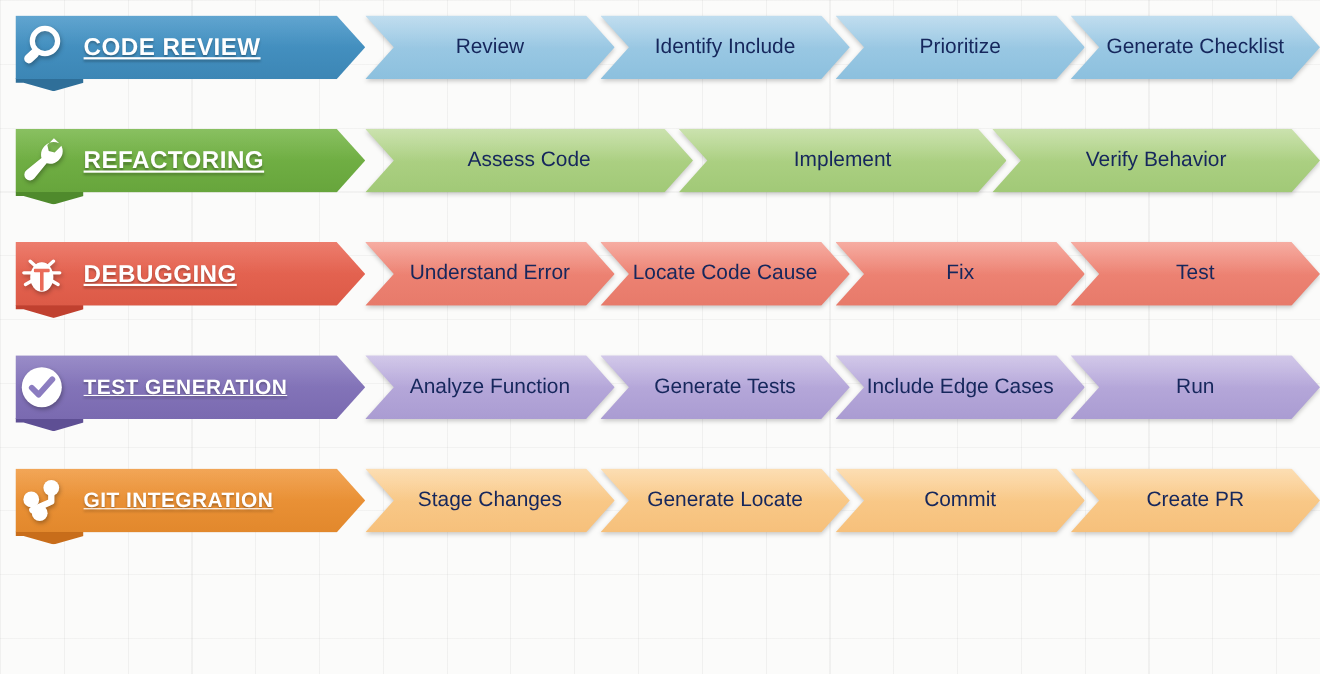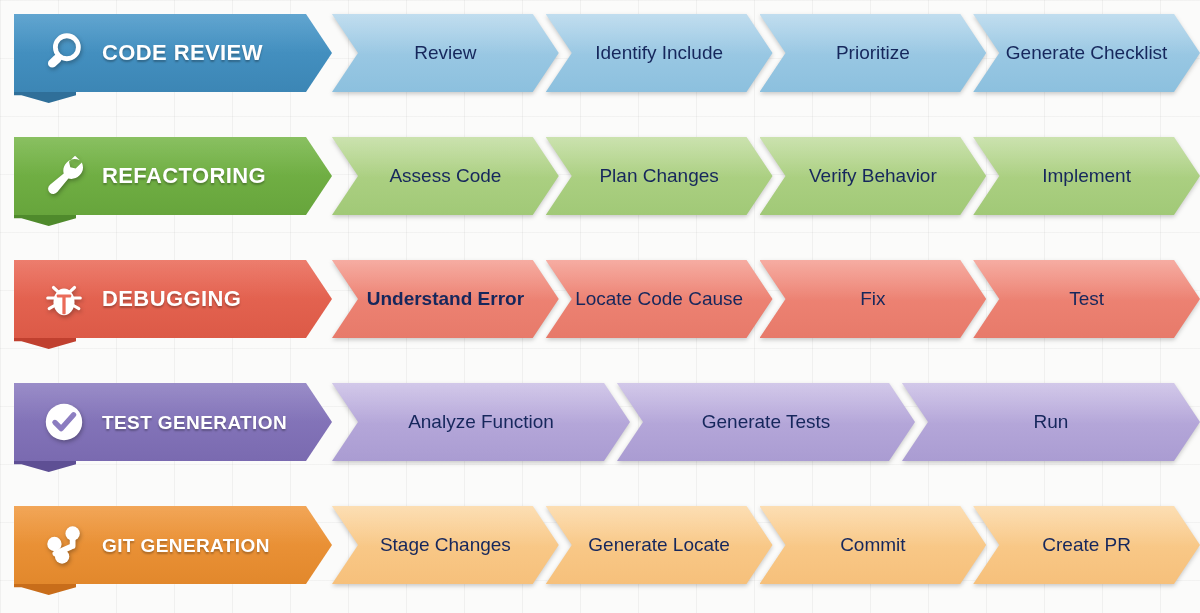--- a/index.html
+++ b/index.html
@@ -33,39 +33,39 @@
   #board {
     position: relative;
     z-index: 1;
     width: 1200px;
     height: 613px;
     padding: 14px 0 0 0;
   }
 
   .ribbon-row {
     position: relative;
-    height: 78px;
+    height: 58px;
     margin-bottom: 45px;
     display: flex;
     align-items: stretch;
   }
   .ribbon-row:last-child { margin-bottom: 0; }
 
   
   .ribbon-header {
     position: relative;
     width: 318px;
     flex: 0 0 318px;
     display: flex;
     align-items: center;
-    padding-left: 26px;
     margin-left: 14px;
     color: #ffffff;
     clip-path: polygon(0 0, calc(100% - 26px) 0, 100% 50%, calc(100% - 26px) 100%, 0 100%);
     filter: drop-shadow(0 2px 2px rgba(0,0,0,0.22));
+    text-decoration: underline;
   }
 
   .ribbon-header::after {
     
     content: "";
     position: absolute;
     left: 0; right: 0; top: 0;
     height: 50%;
     background: linear-gradient(to bottom, rgba(255,255,255,0.13), rgba(255,255,255,0));
     pointer-events: none;
@@ -183,28 +183,25 @@
           <svg viewBox="0 0 48 48">
             <path fill="#fff" d="M40.5 7.5a12.4 12.4 0 0 0-13.8 2.6c-3.1 3.1-4.1 7.5-3 11.4L9.4 33.2a5.4 5.4 0 1 0 7.6 7.6l11.6-14.2c3.9 1.1 8.3.1 11.4-3a12.4 12.4 0 0 0 2.6-13.8l-6.4 6.4-5.6-1.4-1.4-5.6 6.3-6.3z"></path>
           </svg>
         </span>
         <span class="header-label">REFACTORING</span>
       </div>
       <div class="steps">
         <div class="step" style="background: linear-gradient(rgb(181, 214, 140), rgb(161, 201, 119)); z-index: 10;">
           <span class="step-label">Assess Code</span>
         </div>
-        <div class="step" style="background: linear-gradient(rgb(181, 214, 140), rgb(161, 201, 119)); z-index: 9;">
-          <span class="step-label">Plan Changes</span>
+        <div class="step" style="background: linear-gradient(rgb(181, 214, 140), rgb(161, 201, 119)); z-index: 8;">
+          <span class="step-label">Implement</span>
         </div>
         <div class="step" style="background: linear-gradient(rgb(181, 214, 140), rgb(161, 201, 119)); z-index: 7;">
           <span class="step-label">Verify Behavior</span>
-        </div>
-        <div class="step" style="background: linear-gradient(rgb(181, 214, 140), rgb(161, 201, 119)); z-index: 8;">
-          <span class="step-label">Implement</span>
         </div>
       </div>
     </div>
     <div class="ribbon-row">
       <div class="ribbon-tail" style="background: rgb(192, 64, 47);"></div>
       <div class="ribbon-header" style="background: linear-gradient(rgb(234, 106, 88), rgb(220, 90, 71));">
         <span class="header-icon">
           <svg viewBox="0 0 48 48">
             <g stroke="#fff" stroke-width="3.2" stroke-linecap="round" fill="none">
               <path d="M13 12 L18.5 17"></path>
@@ -216,21 +213,21 @@
             </g>
             <ellipse cx="24" cy="27" rx="11" ry="14" fill="#fff"></ellipse>
             <path d="M24 13.5c-4 0-7.2 2.6-8.2 6.1h16.4c-1-3.5-4.2-6.1-8.2-6.1z" fill="#fff"></path>
             <rect x="22.3" y="20" width="3.4" height="20" rx="1" fill="#ea6a58"></rect>
             <rect x="16.5" y="19.2" width="15" height="3.2" rx="1" fill="#ea6a58"></rect>
           </svg>
         </span>
         <span class="header-label">DEBUGGING</span>
       </div>
       <div class="steps">
-        <div class="step" style="background: linear-gradient(rgb(242, 137, 122), rgb(231, 122, 106)); z-index: 10; font-weight: bold;">
+        <div class="step" style="background: linear-gradient(rgb(242, 137, 122), rgb(231, 122, 106)); z-index: 10;">
           <span class="step-label">Understand Error</span>
         </div>
         <div class="step" style="background: linear-gradient(rgb(242, 137, 122), rgb(231, 122, 106)); z-index: 9;">
           <span class="step-label">Locate Code Cause</span>
         </div>
         <div class="step" style="background: linear-gradient(rgb(242, 137, 122), rgb(231, 122, 106)); z-index: 8;">
           <span class="step-label">Fix</span>
         </div>
         <div class="step" style="background: linear-gradient(rgb(242, 137, 122), rgb(231, 122, 106)); z-index: 7;">
           <span class="step-label">Test</span>
@@ -247,41 +244,44 @@
           </svg>
         </span>
         <span class="header-label small">TEST GENERATION</span>
       </div>
       <div class="steps">
         <div class="step" style="background: linear-gradient(rgb(191, 177, 224), rgb(170, 156, 210)); z-index: 10;">
           <span class="step-label">Analyze Function</span>
         </div>
         <div class="step" style="background: linear-gradient(rgb(191, 177, 224), rgb(170, 156, 210)); z-index: 9;">
           <span class="step-label">Generate Tests</span>
+        </div>
+        <div class="step" style="background: linear-gradient(rgb(191, 177, 224), rgb(170, 156, 210)); z-index: 8;">
+          <span class="step-label">Include Edge Cases</span>
         </div>
         <div class="step" style="background: linear-gradient(rgb(191, 177, 224), rgb(170, 156, 210)); z-index: 7; text-align: center;">
           <span class="step-label">Run</span>
         </div>
       </div>
     </div>
     <div class="ribbon-row">
       <div class="ribbon-tail" style="background: rgb(200, 109, 26);"></div>
       <div class="ribbon-header" style="background: linear-gradient(rgb(240, 153, 63), rgb(226, 136, 44));">
         <span class="header-icon">
           <svg viewBox="0 0 48 48">
             <g stroke="#fff" stroke-width="6" stroke-linecap="round" fill="none">
               <path d="M33 15 V25"></path>
               <path d="M15 33 L31 26"></path>
             </g>
             <circle cx="33" cy="12" r="7.5" fill="#fff"></circle>
             <circle cx="14" cy="23" r="7.5" fill="#fff"></circle>
             <circle cx="22" cy="36" r="7.5" fill="#fff"></circle>
           </svg>
         </span>
-        <span class="header-label small">GIT GENERATION</span>
+        <span class="header-label small">GIT INTEGRATION</span>
       </div>
       <div class="steps">
         <div class="step" style="background: linear-gradient(rgb(251, 208, 147), rgb(246, 192, 123)); z-index: 10;">
           <span class="step-label">Stage Changes</span>
         </div>
         <div class="step" style="background: linear-gradient(rgb(251, 208, 147), rgb(246, 192, 123)); z-index: 9;">
           <span class="step-label">Generate Locate</span>
         </div>
         <div class="step" style="background: linear-gradient(rgb(251, 208, 147), rgb(246, 192, 123)); z-index: 8;">
           <span class="step-label">Commit</span>

